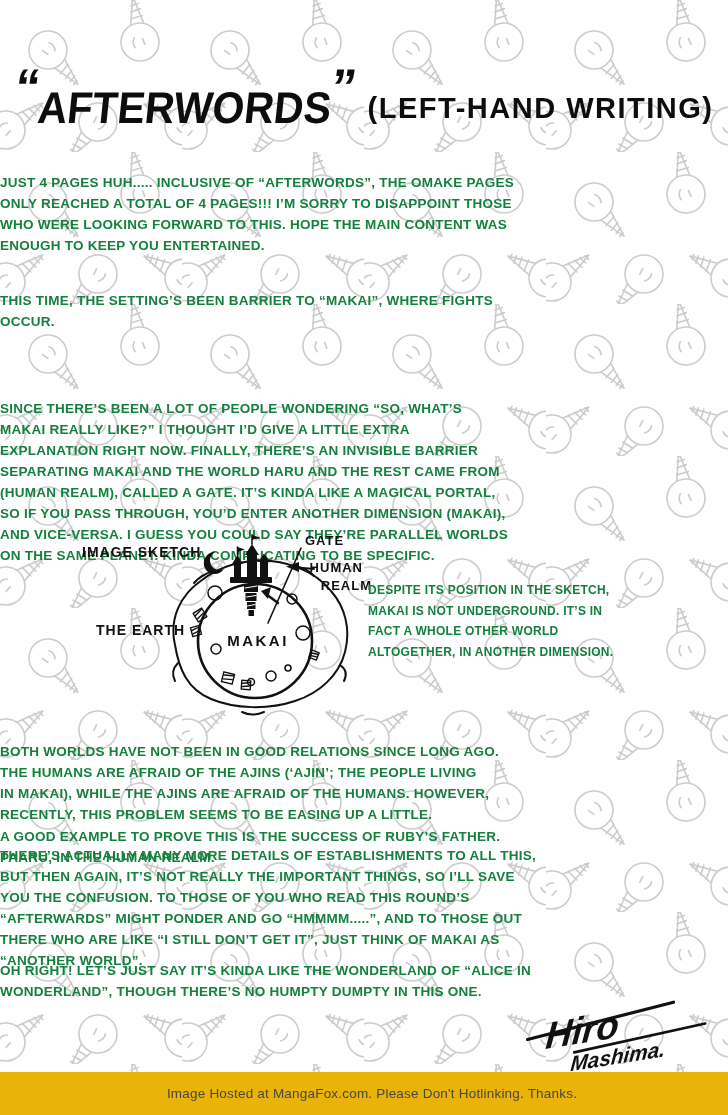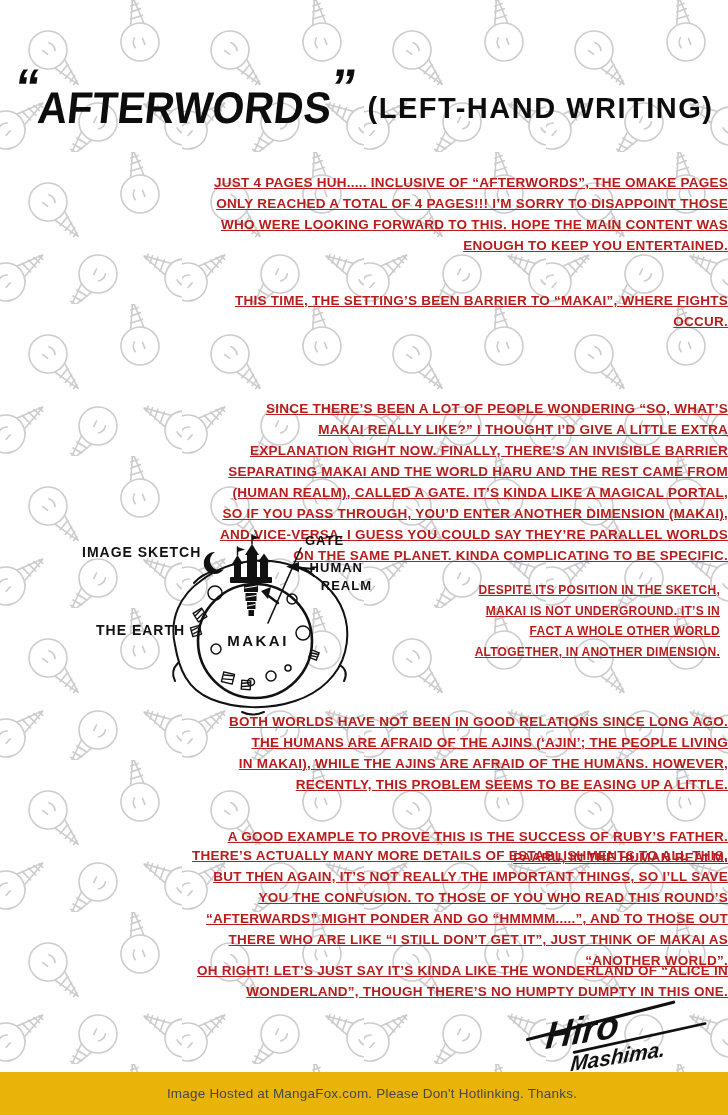--- a/index.html
+++ b/index.html
@@ -4,22 +4,22 @@
 <style>
   html,body{margin:0;padding:0;}
   body{
     width:728px;height:1115px;position:relative;overflow:hidden;
     background:#ffffff;
     font-family:"Liberation Sans",sans-serif;
   }
   .bg-pattern{position:absolute;top:0;left:0;z-index:0;}
   .layer{position:absolute;z-index:1;}
   .comic{
-    color:#b91c1c;font-weight:bold;font-size:13.5px;line-height:21px;
-    letter-spacing:.25px;white-space:pre-line;text-align:right;text-decoration:underline;
+    color:#15803d;font-weight:bold;font-size:13.5px;line-height:21px;
+    letter-spacing:.25px;white-space:pre-line;text-align:left;
   }
   .full{left:0;width:728px;}
   .title-wrap{
     left:0;top:58px;width:728px;text-align:center;color:#0d0d0d;
     white-space:nowrap;
   }
   .title-q{
     font-size:50px;font-weight:900;vertical-align:18px;letter-spacing:-2px;
     display:inline-block;transform:skewX(-8deg);
   }
@@ -184,21 +184,21 @@
 
     <text x="206" y="123" font-size="15" font-weight="bold" letter-spacing="2.5" text-anchor="middle" fill="#111" stroke="none">MAKAI</text>
   </g>
 </svg>
 
 <div class="layer comic sidenote">DESPITE ITS POSITION IN THE SKETCH,
 MAKAI IS NOT UNDERGROUND. IT’S IN
 FACT A WHOLE OTHER WORLD
 ALTOGETHER, IN ANOTHER DIMENSION.</div>
 
-<div class="layer comic full" style="top:711px">BOTH WORLDS HAVE NOT BEEN IN GOOD RELATIONS SINCE LONG AGO.
+<div class="layer comic full" style="top:741px">BOTH WORLDS HAVE NOT BEEN IN GOOD RELATIONS SINCE LONG AGO.
 THE HUMANS ARE AFRAID OF  THE AJINS (‘AJIN’; THE PEOPLE LIVING
 IN MAKAI), WHILE THE AJINS ARE AFRAID OF THE HUMANS.  HOWEVER,
 RECENTLY, THIS PROBLEM SEEMS TO BE EASING UP A LITTLE.</div>
 <div class="layer comic full" style="top:826px">A GOOD EXAMPLE TO PROVE THIS IS THE SUCCESS OF RUBY’S FATHER.
 PAARU, IN THE HUMAN REALM.</div>
 <div class="layer comic full" style="top:845px">THERE’S ACTUALLY MANY MORE DETAILS OF ESTABLISHMENTS TO ALL THIS,
 BUT THEN AGAIN, IT’S NOT REALLY THE IMPORTANT THINGS, SO I’LL SAVE
 YOU THE CONFUSION.  TO THOSE OF YOU WHO READ THIS ROUND’S
 “AFTERWARDS” MIGHT PONDER AND GO “HMMMM.....”,  AND  TO THOSE OUT
 THERE WHO ARE LIKE “I STILL DON’T GET IT”, JUST THINK OF MAKAI AS

